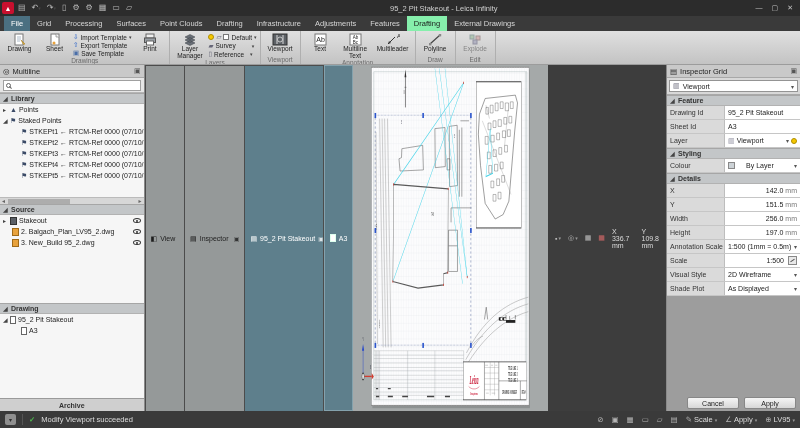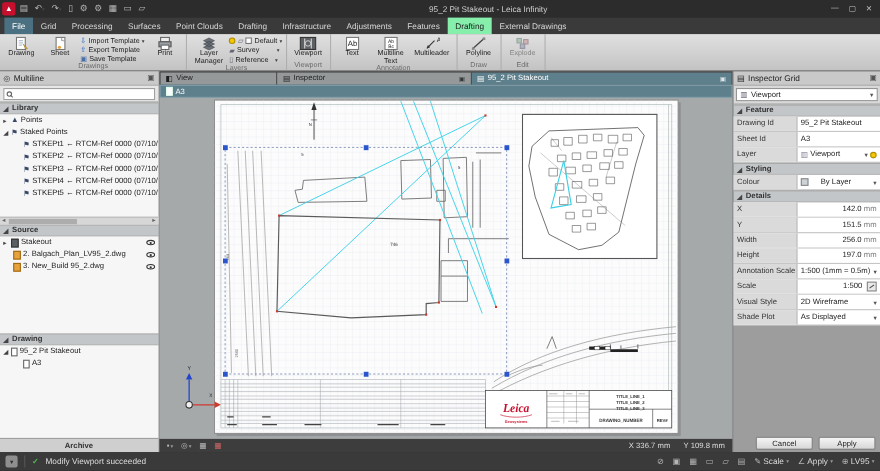--- a/index.html
+++ b/index.html
@@ -54,21 +54,21 @@
 .fileic.dark{background:#5a5f66;border-color:#333}
 .pageic{width:6px;height:8px;background:#fff;border:1px solid #666;flex:0 0 6px}
 .eye{margin-left:auto;margin-right:3px;width:8px;height:5px;border:1px solid #333;border-radius:50%;position:relative;flex:0 0 8px}
 .eye::after{content:"";position:absolute;left:2.5px;top:1px;width:2px;height:2px;border-radius:50%;background:#333}
 .hscroll{position:absolute;bottom:0;left:0;right:0;height:7px;background:#d7d7d7;display:flex;align-items:center;border-top:1px solid #bbb}
 .harrow{width:7px;color:#666;font-size:5px;text-align:center}
 .hthumb{height:5px;background:#adadad;flex:0 0 62px;margin:0 1px}
 .archive-hdr{flex:0 0 13px;background:#cfcfcf;border-top:1px solid #9a9a9a;display:flex;align-items:center;justify-content:center;font-weight:bold;color:#333;margin-top:auto}
 
 
-.center{flex:1;display:flex;flex-direction:column;min-width:0;min-height:0}
+.center{flex:1;display:flex;flex-direction:row;min-width:0;min-height:0}
 .vtabs{flex:0 0 12px;background:#4c4c4c;display:flex;gap:1px;padding:1px 1px 0}
 .vtab{background:#959999;color:#1d1d1d;font-size:7px;display:flex;align-items:center;gap:3px;padding:0 5px;white-space:nowrap;overflow:hidden}
 .vtab.active{background:#5e7f8c;color:#fff}
 .vt1{flex:1.1}.vt2{flex:1.9}.vt3{flex:2.6}
 .vpin{margin-left:auto;font-size:6px;color:inherit;opacity:.8}
 .a3bar{flex:0 0 12px;background:#5e7f8c;color:#fff;font-size:7px;display:flex;align-items:center;gap:3px;padding:0 5px;border:1px solid #84a2ad}
 .canvas{flex:1;position:relative;background:#a5a9a9;min-height:0}
 .canvas svg{position:absolute;inset:0;width:100%;height:100%}
 .ctoolbar{flex:0 0 12px;background:#3d3d3d;display:flex;align-items:center;gap:7px;padding:0 7px;color:#cfcfcf;font-size:7px}
 .cticon{display:flex;align-items:center;gap:1px;color:#b9b9b9;font-size:7px}

